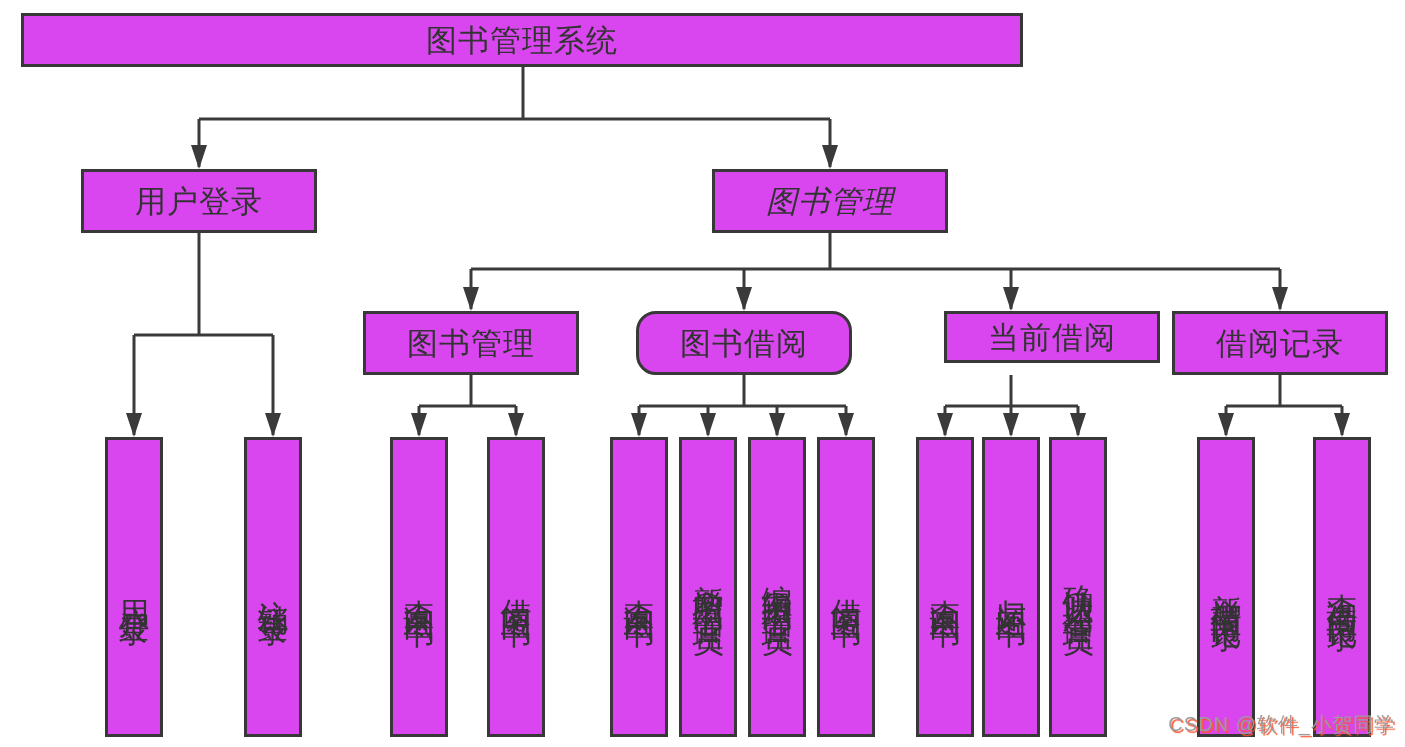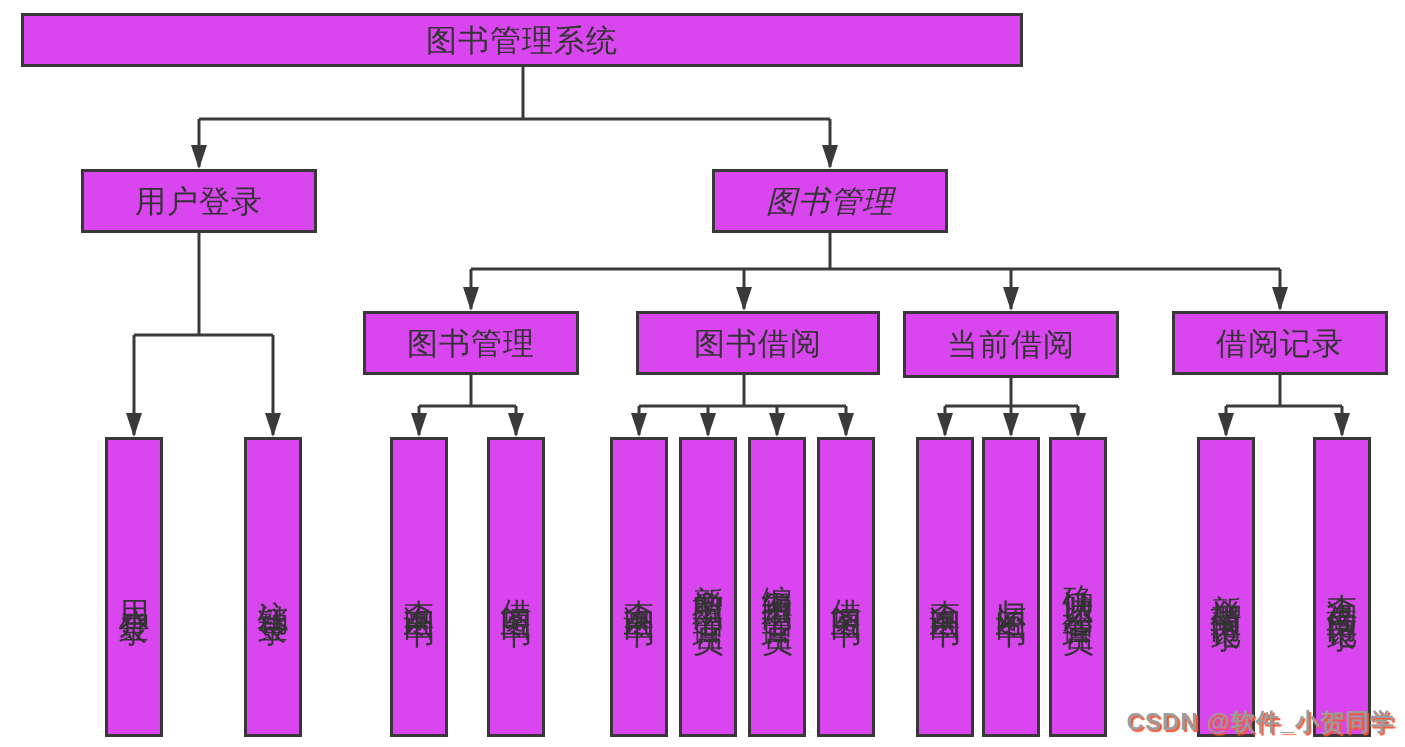--- a/index.html
+++ b/index.html
@@ -42,26 +42,25 @@
   .leaf {
     writing-mode: vertical-rl;
     letter-spacing: 6px;
     white-space: normal;
   }
   .watermark {
     position: absolute;
     right: 10px;
     bottom: 9px;
     z-index: 3;
-    font-size: 24px;
+    font-size: 20px;
     letter-spacing: 1px;
     color: #9c9c9c;
     text-shadow: 2px 2px 1px #fc5531;
     white-space: nowrap;
-    font-weight: bold;
   }
 </style>
 </head>
 <body>
 
 <div class="stage">
 
   <svg class="connectors" viewBox="0 0 1405 747" xmlns="http://www.w3.org/2000/svg" aria-hidden="true">
     <g stroke="#3a3a3a" stroke-width="3" fill="none">
 
@@ -104,22 +103,22 @@
       <polygon points="1334,413 1350,413 1342,437"></polygon>
     </g>
   </svg>
 
   <div class="box" style="left:21px; top:13px; width:1002px; height:54px;">图书管理系统</div>
 
   <div class="box" style="left:81px; top:169px; width:236px; height:64px;">用户登录</div>
   <div class="box" style="left:712px; top:169px; width:236px; height:64px;font-style:italic;">图书管理</div>
 
   <div class="box" style="left:363px; top:311px; width:216px; height:64px;">图书管理</div>
-  <div class="box" style="left:636px; top:311px; width:244px; height:64px;">图书借阅</div>
-  <div class="box" style="left:903px; top:311px; width:216px; height:67px;">当前借阅</div>
+  <div class="box" style="left:636px; top:311px; width:216px; height:64px;border-radius:20px;">图书借阅</div>
+  <div class="box" style="left:944px; top:311px; width:216px; height:52px;">当前借阅</div>
   <div class="box" style="left:1172px; top:311px; width:216px; height:64px;font-family:Liberation Serif, serif;">借阅记录</div>
 
   <div class="box leaf" style="left:105px; top:437px; width:58px; height:300px;">用户登录</div>
   <div class="box leaf" style="left:244px; top:437px; width:58px; height:300px;">注销登录</div>
 
   <div class="box leaf" style="left:390px; top:437px; width:58px; height:300px;">查询图书</div>
   <div class="box leaf" style="left:487px; top:437px; width:58px; height:300px;">借阅图书</div>
 
   <div class="box leaf" style="left:610px; top:437px; width:58px; height:300px;">查询图书</div>
   <div class="box leaf" style="left:679px; top:437px; width:58px; height:300px;">新增图书（管理员）</div>

